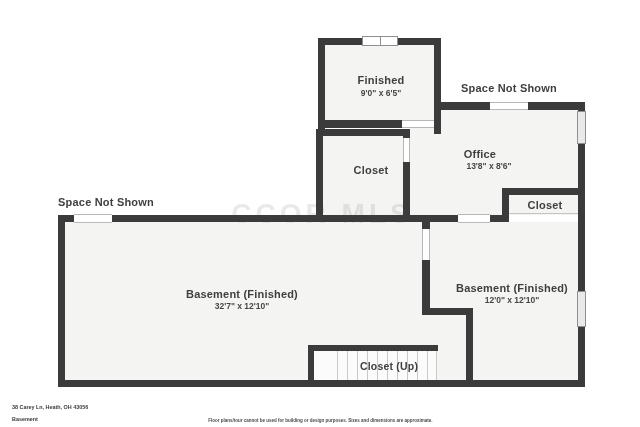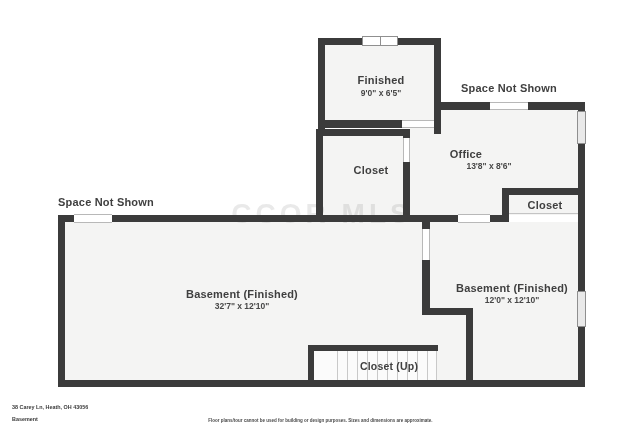--- a/index.html
+++ b/index.html
@@ -102,21 +102,21 @@
     <div class="pane-div"></div>
   </div>
   <div class="winbox" style="left:577px;top:111px;width:9px;height:33px;"></div>
   <div class="winbox" style="left:577px;top:291px;width:9px;height:36px;"></div>
 
   <div class="lbl" style="left:381px;top:80px;">Finished</div>
   <div class="dim" style="left:381px;top:93px;">9'0" x 6'5"</div>
 
   <div class="lbl" style="left:509px;top:88px;">Space Not Shown</div>
 
-  <div class="lbl" style="left:466px;top:154px;">Office</div>
+  <div class="lbl" style="left:480px;top:154px;">Office</div>
   <div class="dim" style="left:489px;top:166px;">13'8" x 8'6"</div>
 
   <div class="lbl" style="left:371px;top:170px;">Closet</div>
   <div class="lbl" style="left:545px;top:205px;">Closet</div>
 
   <div class="lbl" style="left:106px;top:202px;">Space Not Shown</div>
 
   <div class="lbl" style="left:242px;top:294px;">Basement (Finished)</div>
   <div class="dim" style="left:242px;top:306px;">32'7" x 12'10"</div>
 

